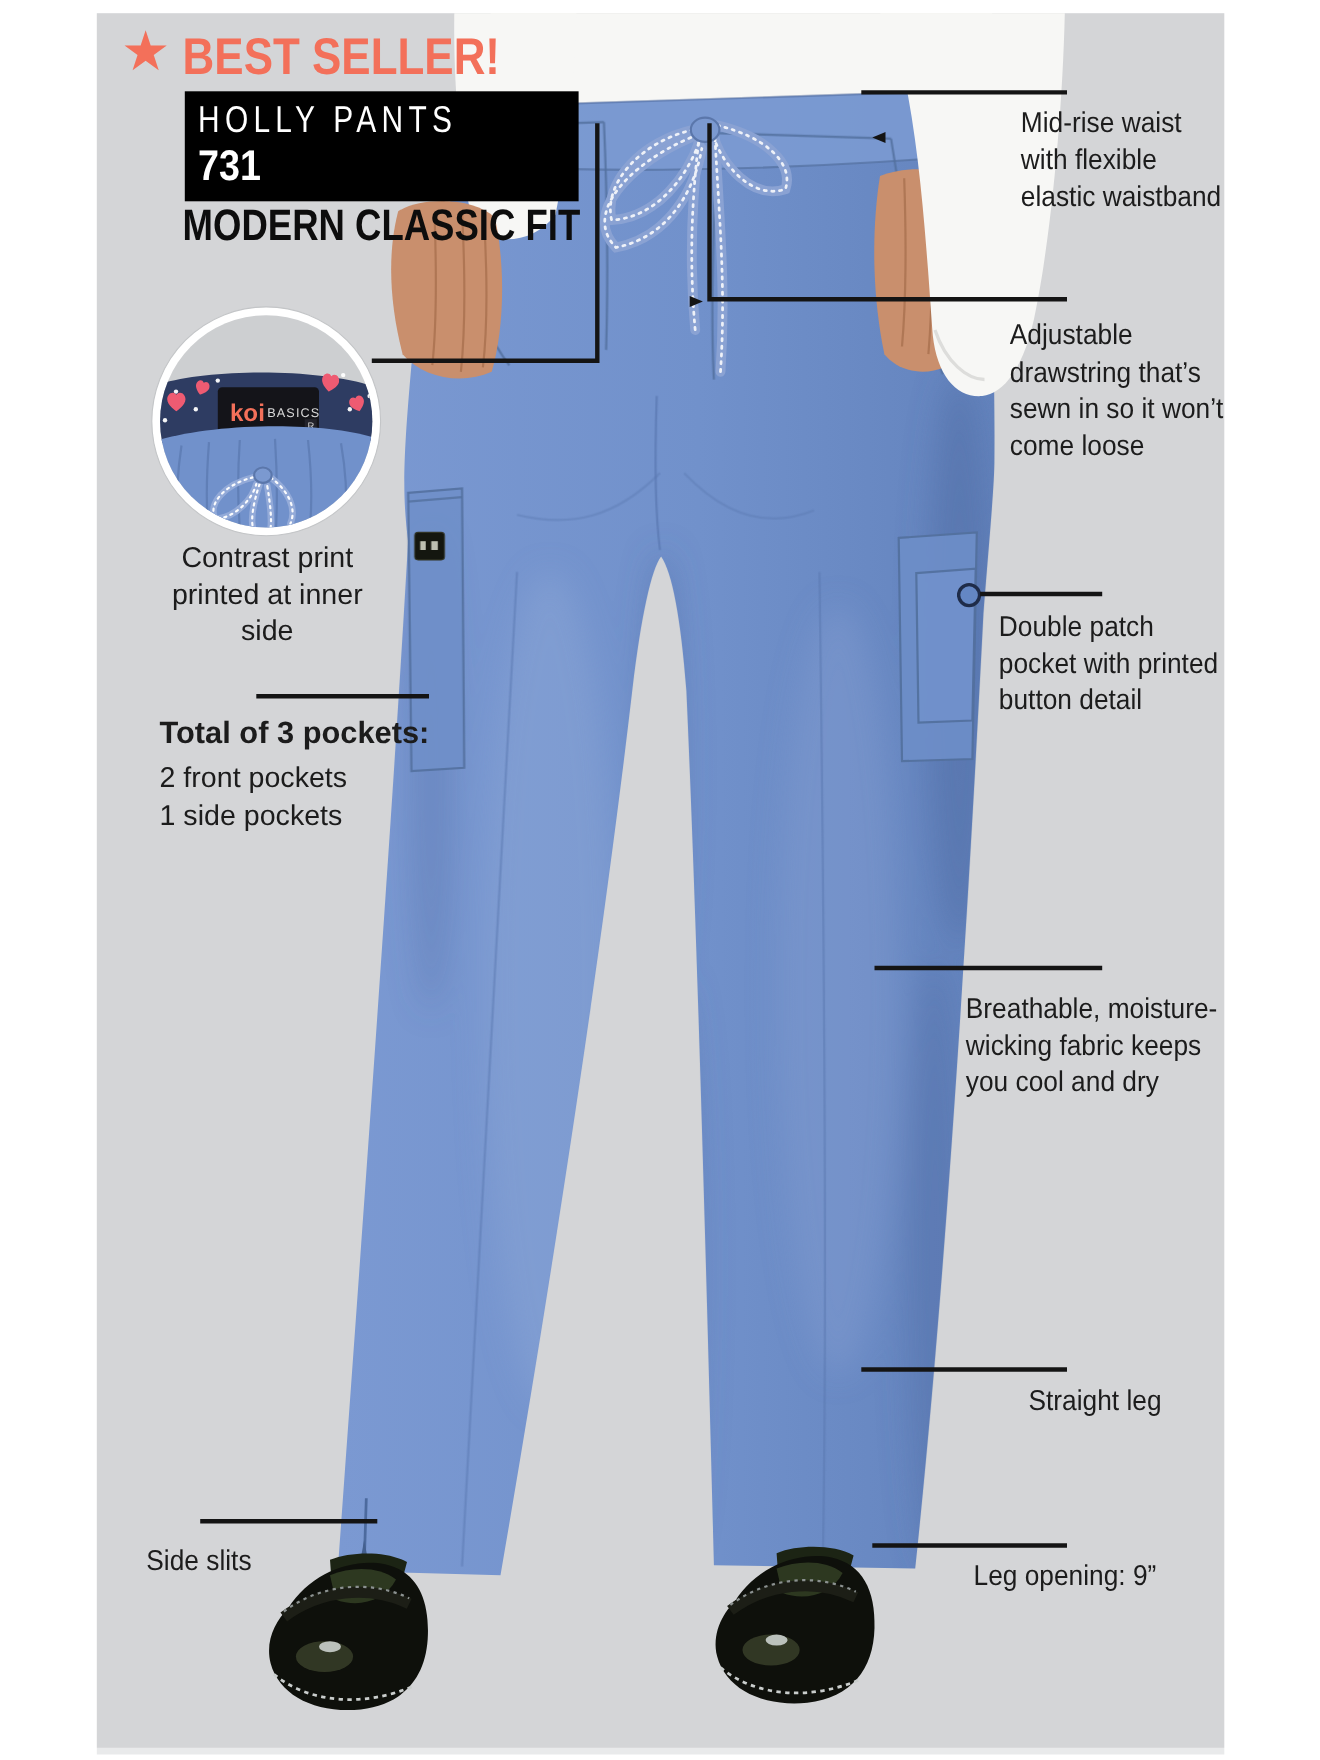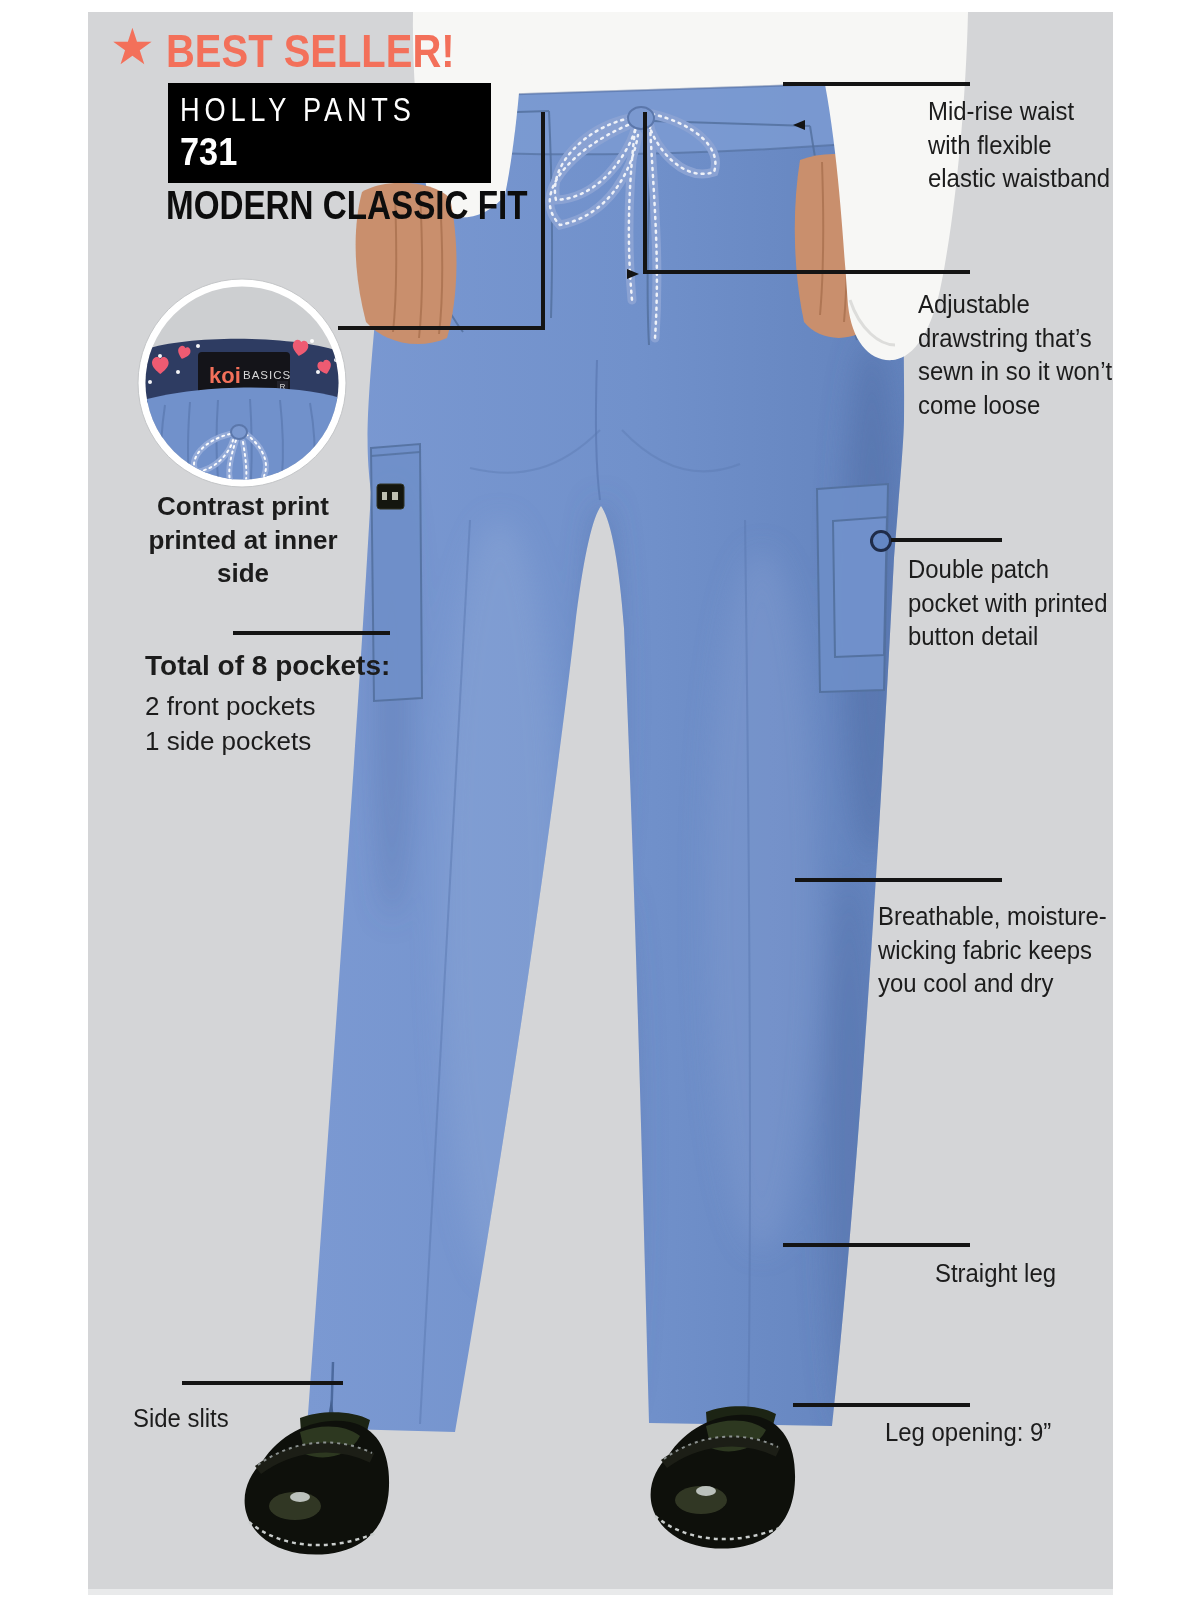--- a/index.html
+++ b/index.html
@@ -6,33 +6,33 @@
   .canvas{position:relative;width:1200px;height:1600px;background:#ffffff;overflow:hidden;
           font-family:"Liberation Sans",sans-serif;}
   .photo-bg{position:absolute;left:88px;top:12px;width:1025px;height:1577px;background:#d4d5d7;}
   .floor-strip{position:absolute;left:88px;top:1589px;width:1025px;height:6px;background:#e9eaeb;}
   svg.art{position:absolute;left:0;top:0;width:1200px;height:1600px;pointer-events:none;}
 
   
   .star{position:absolute;left:110px;top:22px;font-size:50px;line-height:50px;color:#f3705a;}
   .badge{position:absolute;left:166px;top:26px;font-size:47px;line-height:50px;font-weight:800;
          color:#f3705a;transform:scaleX(.85);transform-origin:left top;white-space:nowrap;letter-spacing:0px;}
-  .namebox{position:absolute;left:168px;top:83px;width:323px;height:100px;background:#000;}
+  .namebox{position:absolute;left:168px;top:83px;width:358px;height:100px;background:#000;}
   .prodname{position:absolute;left:12px;top:7px;font-size:34px;line-height:38px;font-weight:400;
             color:#fff;letter-spacing:6px;transform:scaleX(.8);transform-origin:left top;white-space:nowrap;}
   .prodnum{position:absolute;left:12px;top:47px;font-size:39px;line-height:44px;font-weight:700;
            color:#fff;transform:scaleX(.88);transform-origin:left top;}
   .fit{position:absolute;left:166px;top:183px;font-size:40px;line-height:44px;font-weight:800;
        color:#0d0d0d;transform:scaleX(.83);transform-origin:left top;white-space:nowrap;}
 
   
   .callout{position:absolute;color:#1c1c1c;font-size:26px;line-height:33.5px;
            transform:scaleX(.92);transform-origin:left top;}
   .callout div{white-space:nowrap;}
-  .callout.center{text-align:center;transform:none;font-weight:bold;}
+  .callout.center{text-align:center;transform:none;}
   .pockets{position:absolute;left:145px;top:648px;color:#1c1c1c;font-size:26px;line-height:35px;}
   .pockets .ttl{font-weight:700;font-size:28px;margin-bottom:6px;white-space:nowrap;}
   .pockets div{white-space:nowrap;}
 </style>
 </head>
 <body>
 
 <div class="canvas">
 
   <div class="photo-bg"></div>
@@ -283,21 +283,21 @@
   <div class="callout" style="left:885px;top:1416px;">
     <div>Leg opening: 9”</div>
   </div>
 
   <div class="callout center" style="left:137px;top:490px;width:212px;">
     <div>Contrast print</div>
     <div>printed at inner</div>
     <div>side</div>
   </div>
   <div class="pockets">
-    <div class="ttl">Total of 8 pockets:</div>
+    <div class="ttl">Total of 3 pockets:</div>
     <div>2 front pockets</div>
     <div>1 side pockets</div>
   </div>
   <div class="callout" style="left:133px;top:1402px;">
     <div>Side slits</div>
   </div>
 
 </div>
 
 </body></html>

